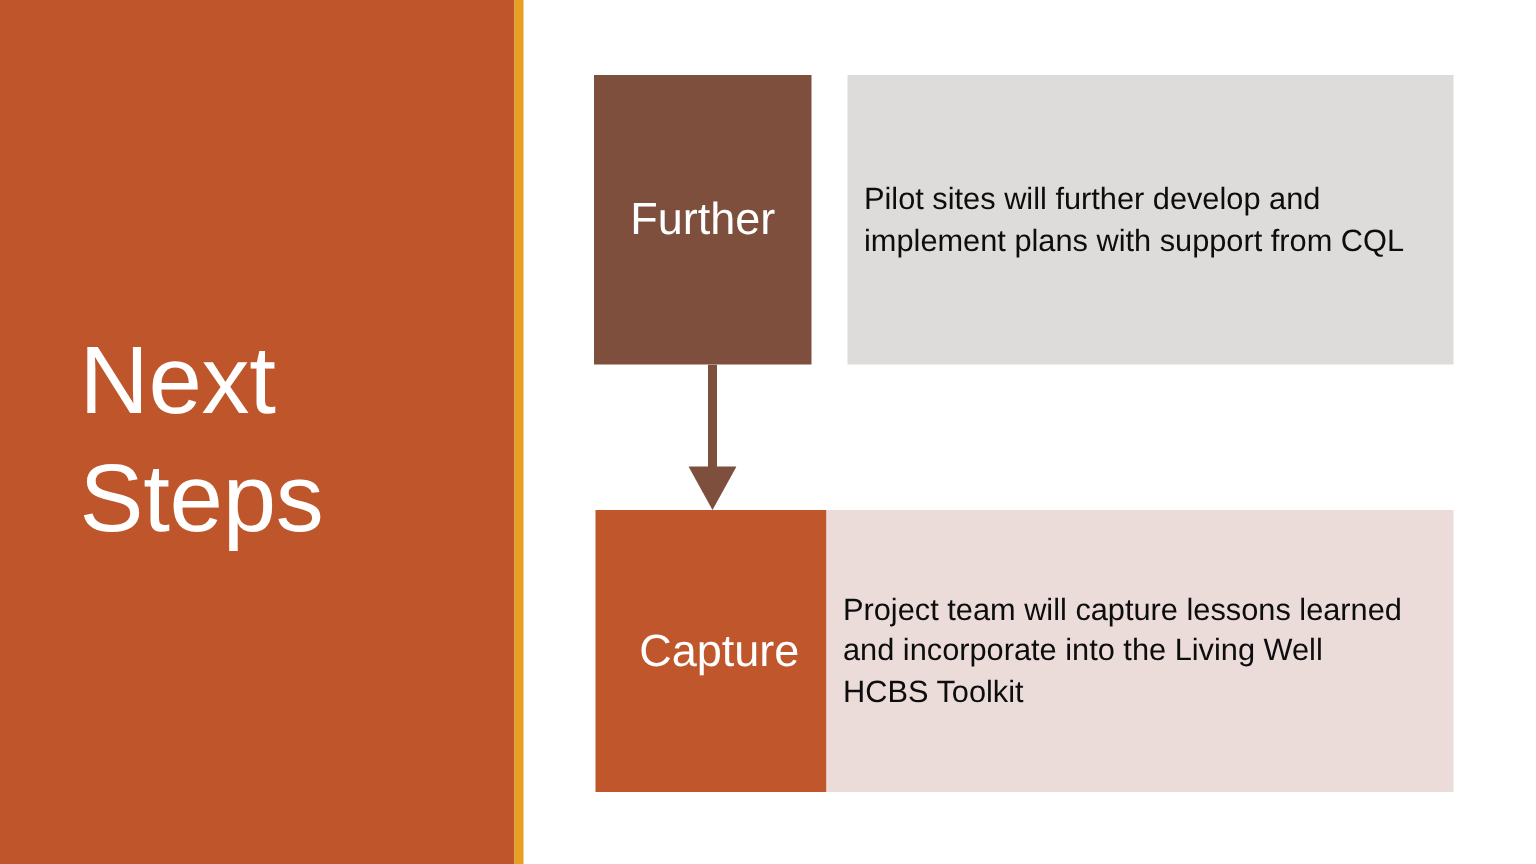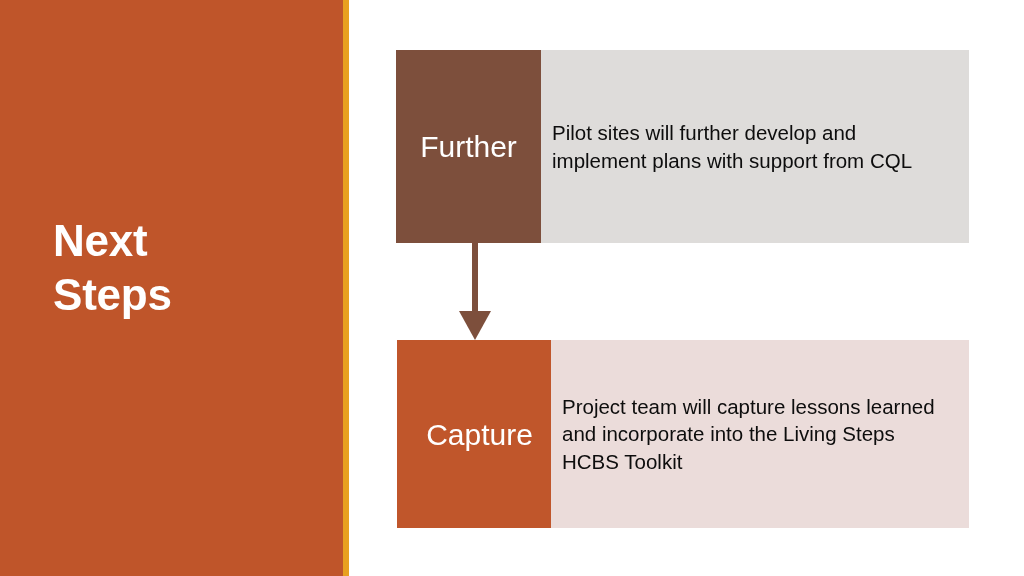--- a/index.html
+++ b/index.html
@@ -39,23 +39,23 @@
     height: 576px;
     background: #e8a020;
   }
   .slide-title {
     position: absolute;
     left: 53px;
     top: 214px;
     width: 280px;
     color: #ffffff;
     font-family: "Liberation Sans", sans-serif;
-    font-size: 44px;
+    font-size: 64px;
     line-height: 1.23;
-    font-weight: bold;
+    font-weight: normal;
     letter-spacing: -0.2px;
     white-space: pre-line;
   }
 
   
   .process-area {
     position: absolute;
     left: 0; top: 0;
     width: 1024px;
     height: 576px;
@@ -64,20 +64,21 @@
   .proc-row {
     position: absolute;
     display: flex;
     align-items: stretch;
   }
   .proc-row--one {
     left: 396px;
     top: 50px;
     width: 573px;
     height: 193px;
+    gap: 24px;
   }
   .proc-row--two {
     left: 397px;
     top: 340px;
     width: 572px;
     height: 188px;
   }
 
   .proc-label {
     flex: 0 0 auto;
@@ -156,18 +157,18 @@
     <div class="connector">
       <svg width="32" height="98" viewBox="0 0 32 98" xmlns="http://www.w3.org/2000/svg">
         <rect x="13" y="0" width="6" height="72" fill="#7d4f3c"></rect>
         <polygon points="0,68 32,68 16,97" fill="#7d4f3c"></polygon>
       </svg>
     </div>
 
     <div class="proc-row proc-row--two">
       <div class="proc-label">Capture</div>
       <div class="proc-body">
-        <span class="proc-body-text">Project team will capture lessons learned and incorporate into the Living Steps HCBS Toolkit</span>
+        <span class="proc-body-text">Project team will capture lessons learned and incorporate into the Living Well HCBS Toolkit</span>
       </div>
     </div>
 
   </div>
 </div>
 
 </body></html>

